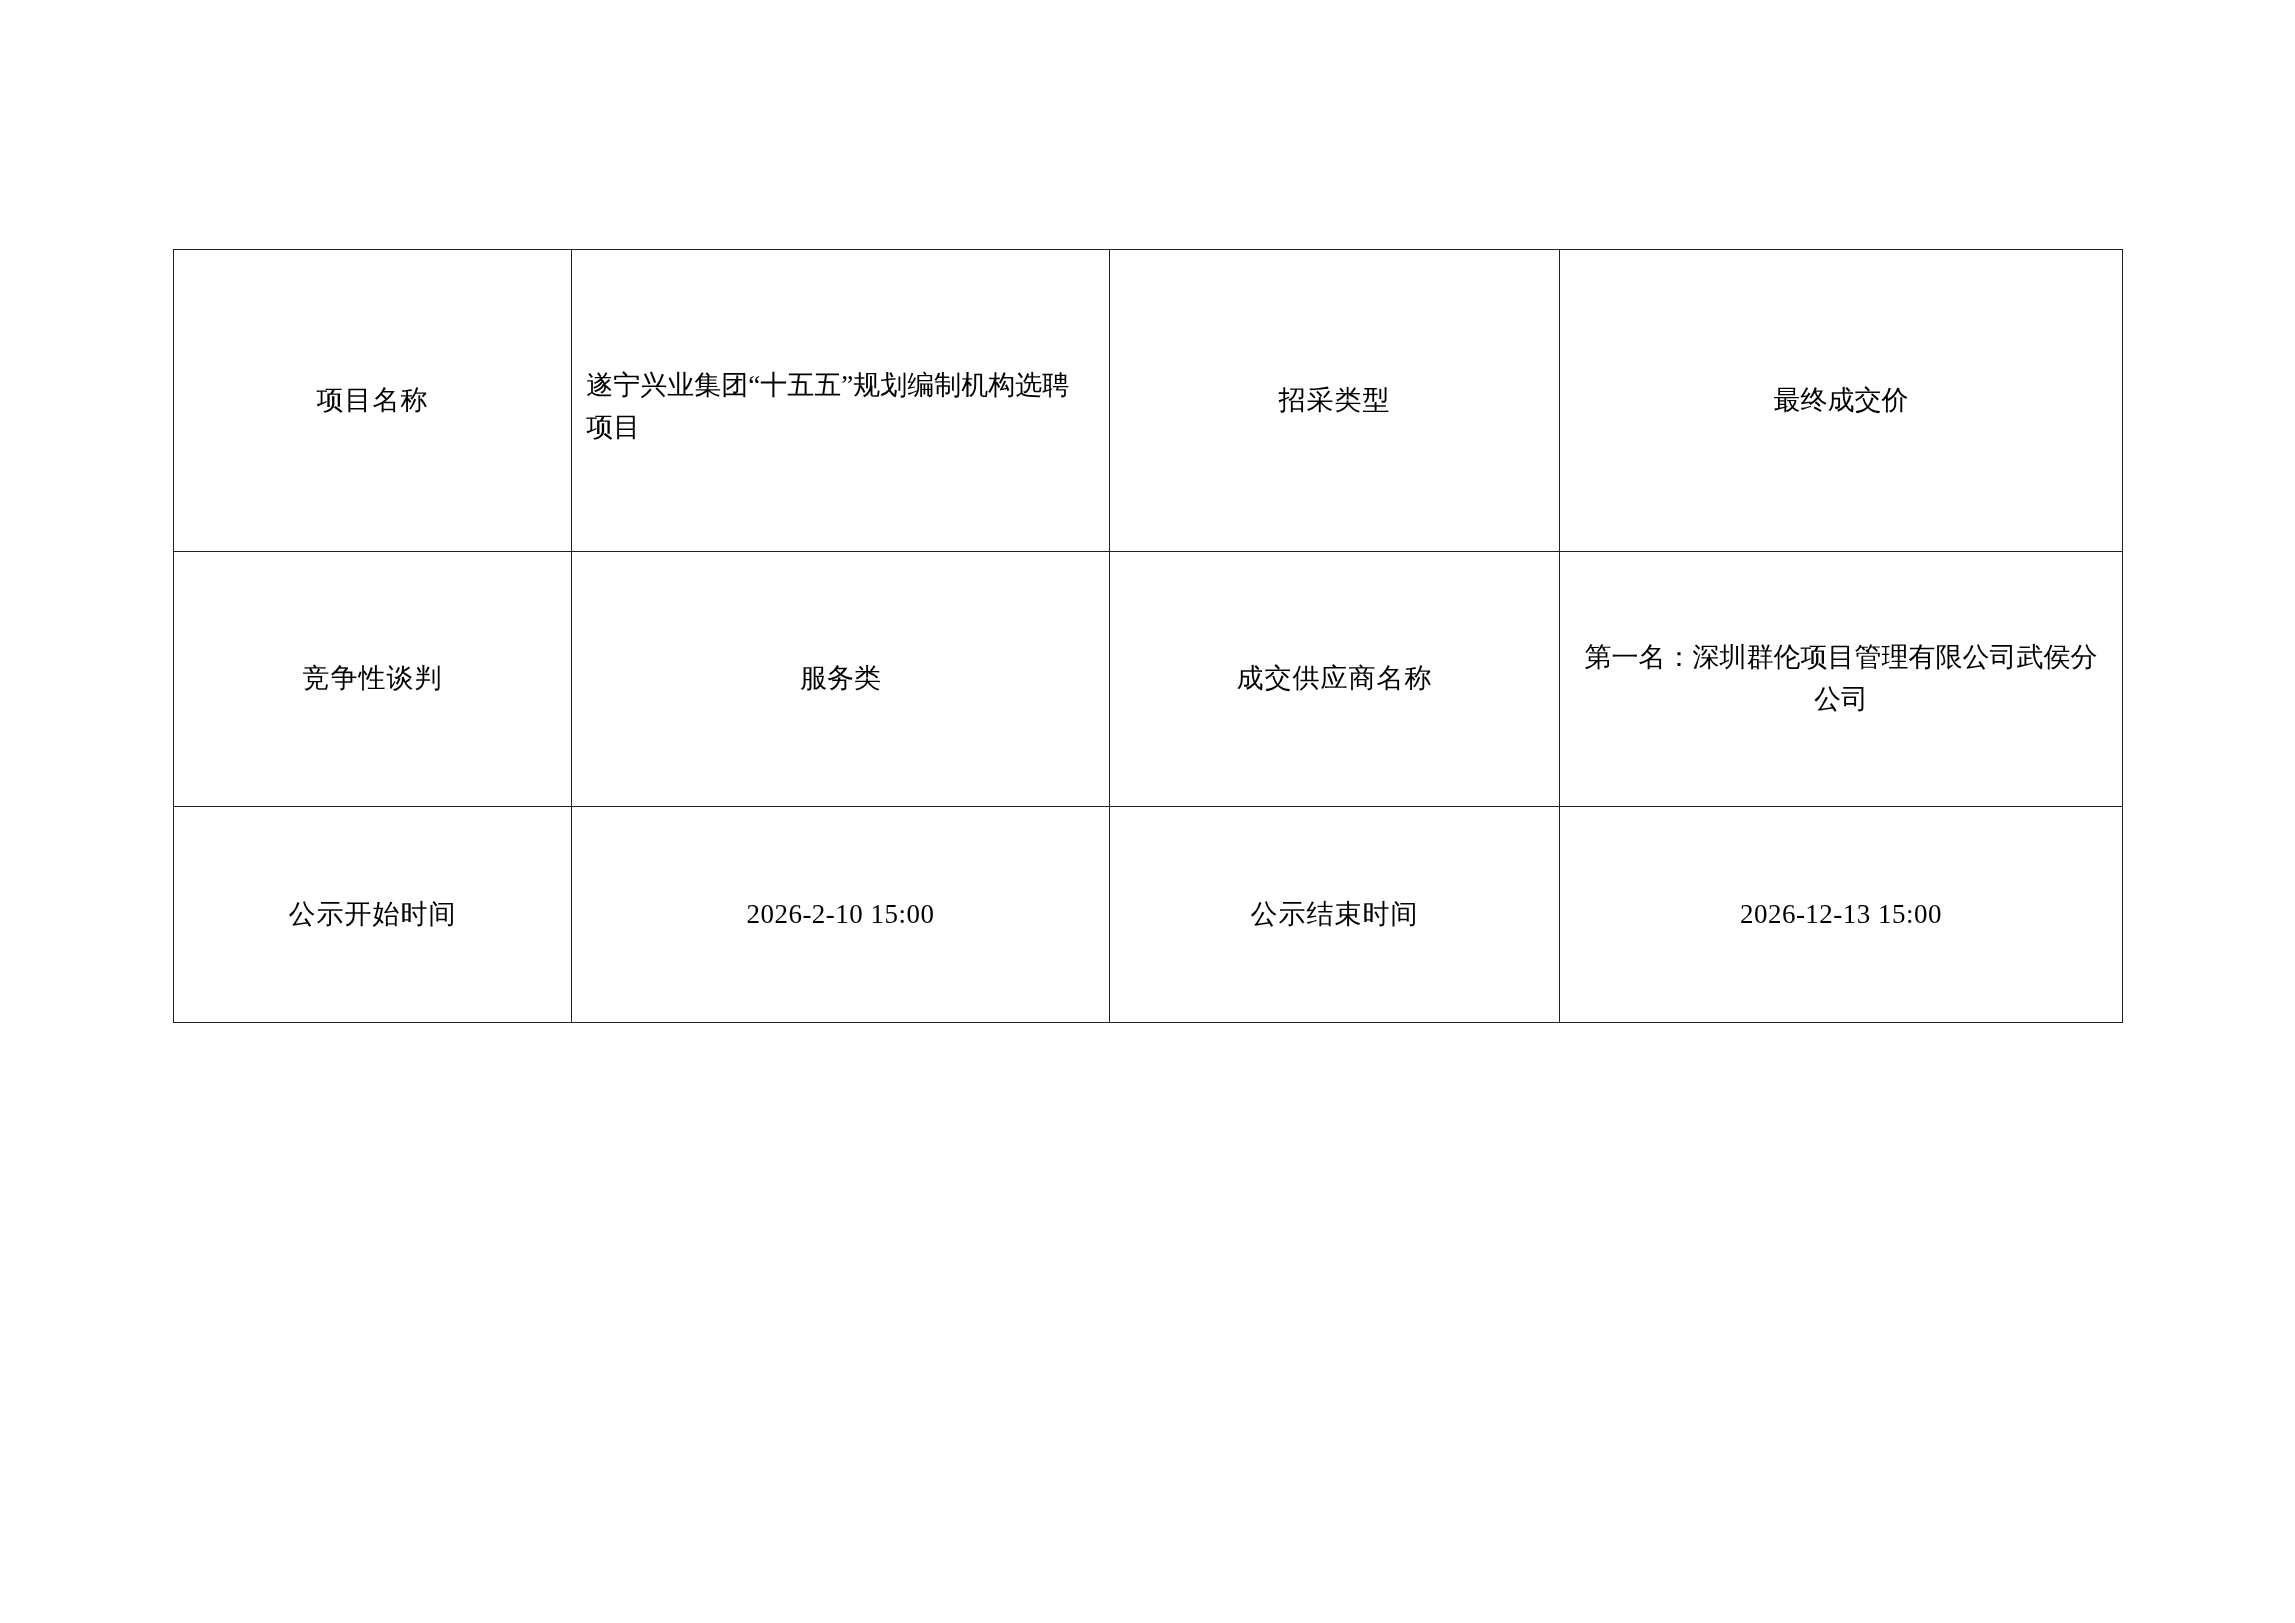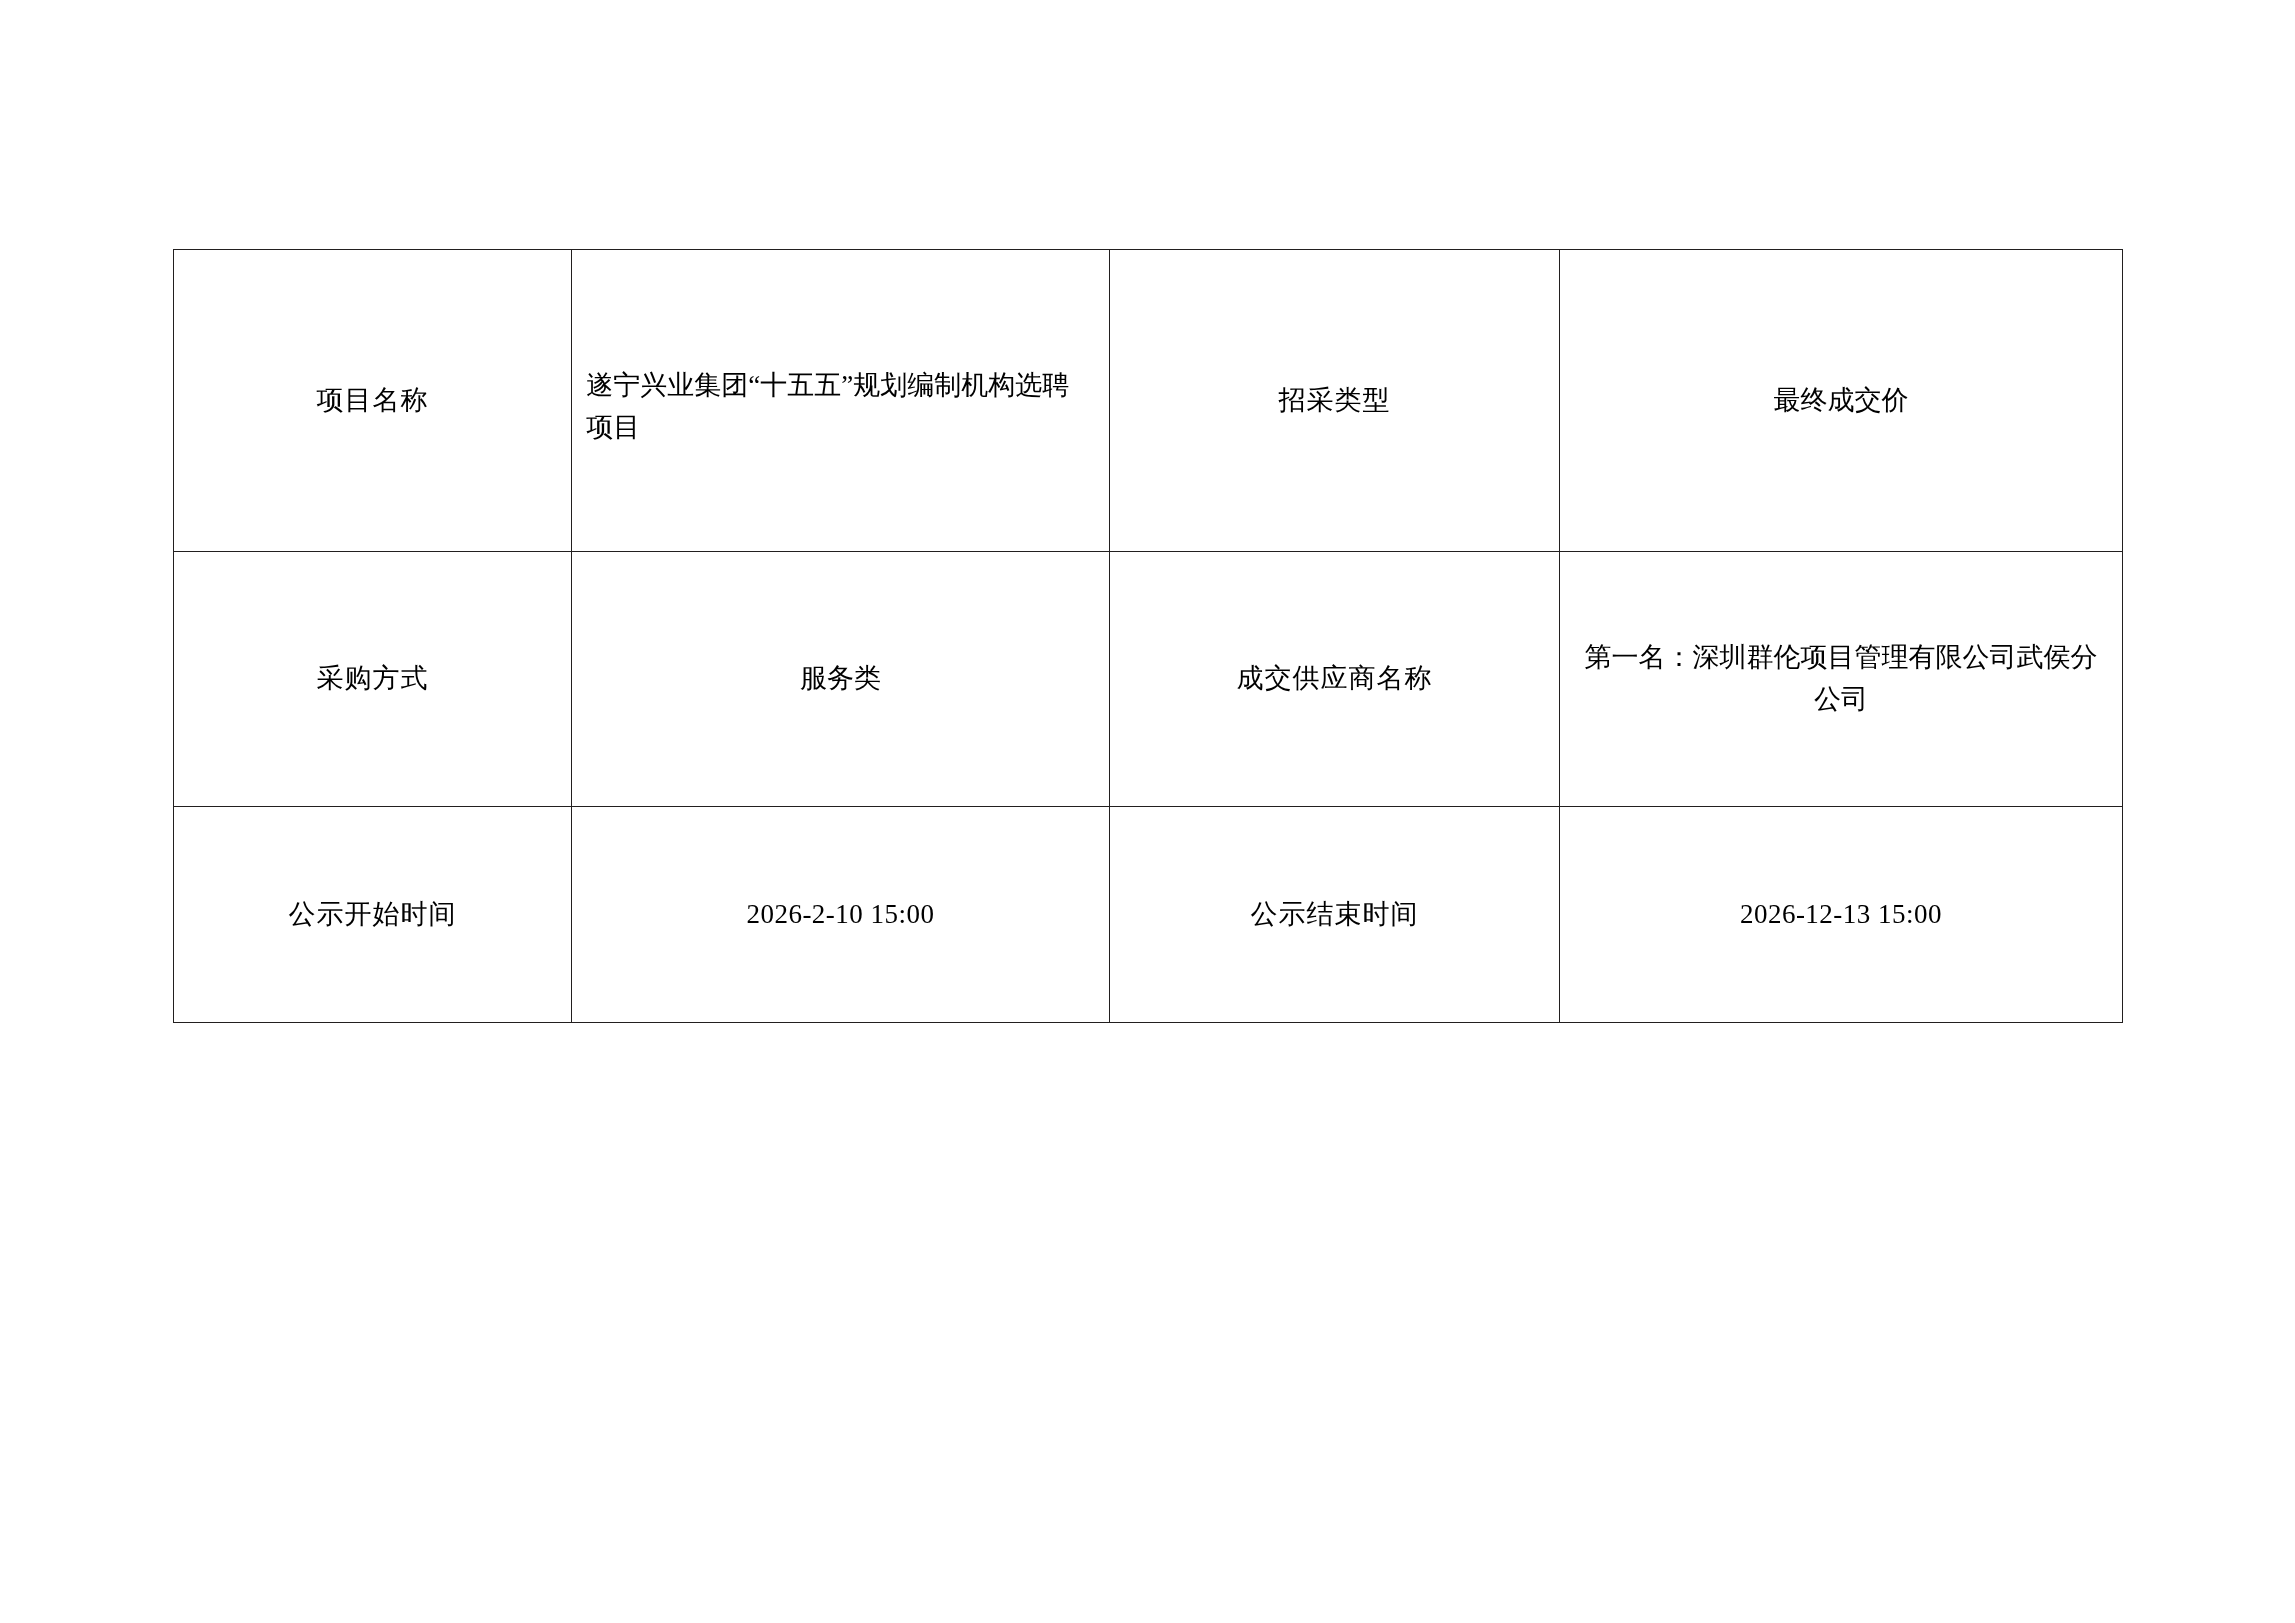--- a/index.html
+++ b/index.html
@@ -82,21 +82,21 @@
       <tr class="row-tall">
         <td class="label">项目名称</td>
         <td class="value-center">
           <span class="wrap-block">遂宁兴业集团“十五五”规划编制机构选聘项目</span>
         </td>
         <td class="label">招采类型</td>
         <td class="value-center">最终成交价</td>
       </tr>
 
       <tr class="row-mid">
-        <td class="label">采购方式</td>
+        <td class="label">竞争性谈判</td>
         <td class="value-center">服务类</td>
         <td class="label">成交供应商名称</td>
         <td class="value-left">第一名：深圳群伦项目管理有限公司武侯分公司</td>
       </tr>
 
 
       <tr class="row-time">
         <td class="label">公示开始时间</td>
         <td class="value-center mono-num">2026-2-10 15:00</td>
         <td class="label">公示结束时间</td>

